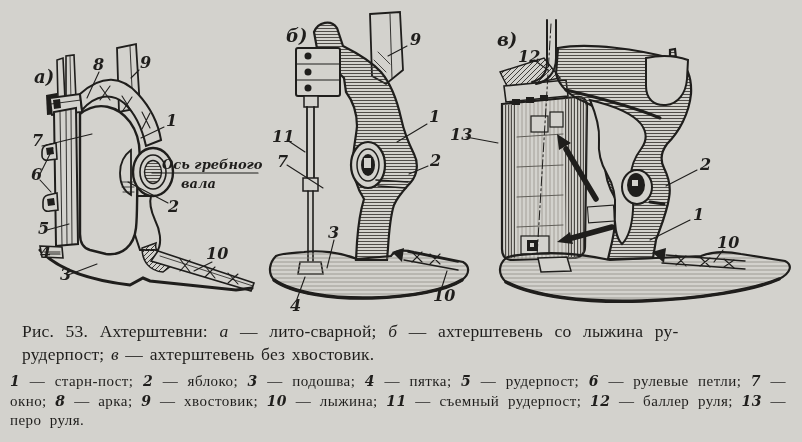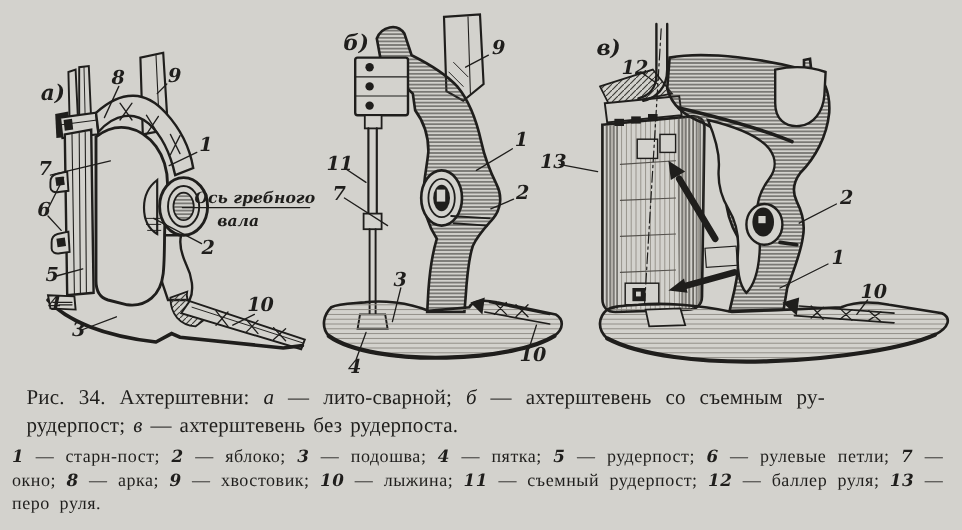--- a/index.html
+++ b/index.html
@@ -252,19 +252,19 @@
         <text class="lbl" x="518" y="62">12</text>
         <text class="lbl" x="450" y="140">13</text>
         <text class="lbl" x="700" y="170">2</text>
         <text class="lbl" x="693" y="220">1</text>
         <text class="lbl" x="717" y="248">10</text>
       </g>
     </g>
   </svg>
 
   <div class="caption">
-    <div class="l1"><span>Рис. 34. Ахтерштевни: </span><span class="it">а</span><span> — лито-сварной; </span><span class="it">б</span><span> — ахтерштевень со съемным ру-</span></div>
-    <div class="l2"><span>рудерпост; </span><span class="it">в</span><span> — ахтерштевень без рудерпоста.</span></div>
+    <div class="l1"><span>Рис. 53. Ахтерштевни: </span><span class="it">а</span><span> — лито-сварной; </span><span class="it">б</span><span> — ахтерштевень со лыжина ру-</span></div>
+    <div class="l2"><span>рудерпост; </span><span class="it">в</span><span> — ахтерштевень без хвостовик.</span></div>
   </div>
 
   <div class="legend"><span class="it">1</span><span> — старн-пост;  </span><span class="it">2</span><span> — яблоко;  </span><span class="it">3</span><span> — подошва;  </span><span class="it">4</span><span> — пятка;  </span><span class="it">5</span><span> — рудерпост;  </span><span class="it">6</span><span> — рулевые петли; </span><span class="it">7</span><span> — окно;  </span><span class="it">8</span><span> — арка;  </span><span class="it">9</span><span> — хвостовик;  </span><span class="it">10</span><span> — лыжина;  </span><span class="it">11</span><span> — съемный рудерпост;  </span><span class="it">12</span><span> — баллер руля;  </span><span class="it">13</span><span> — перо руля.</span></div>
 
 </div>
 
 </body></html>

